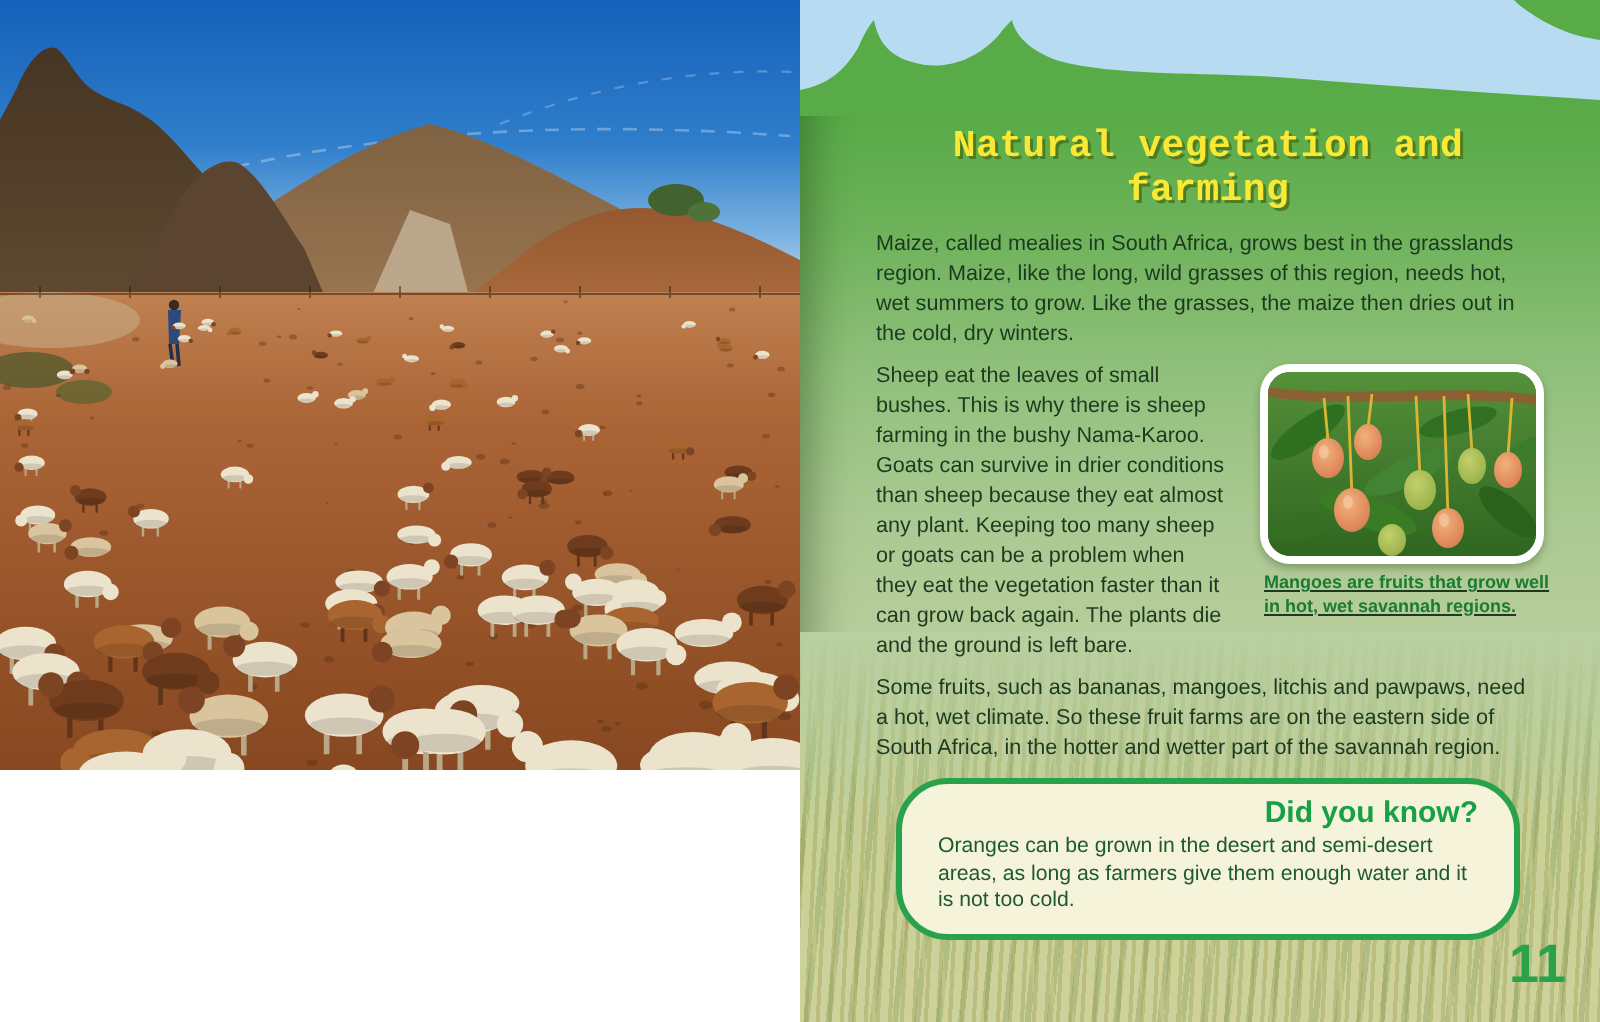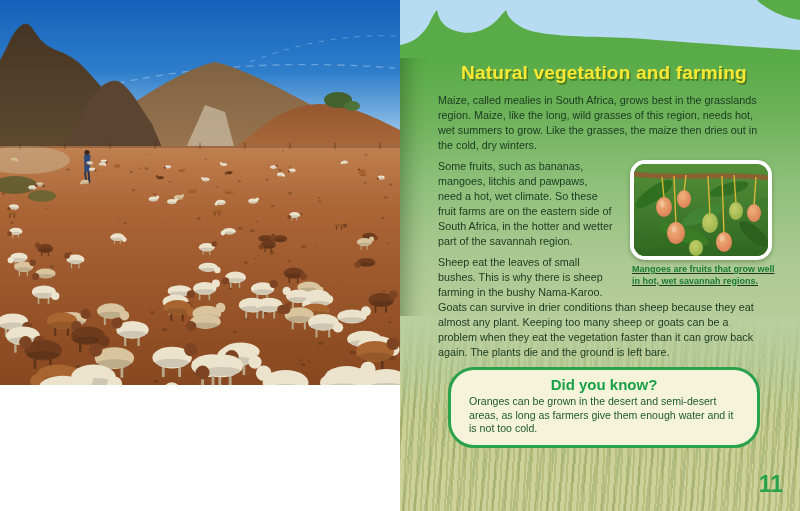--- a/index.html
+++ b/index.html
@@ -26,40 +26,40 @@
   .grass-tex { position:absolute; left:0; right:0; bottom:0; height:195px; z-index:0;
     background:
       linear-gradient(180deg, #b9cf9f 0%, rgba(185,207,159,0) 48%),
       repeating-linear-gradient(93deg, rgba(140,145,65,.30) 0 2px, rgba(0,0,0,0) 2px 6px),
       repeating-linear-gradient(86deg, rgba(215,208,140,.38) 0 2px, rgba(0,0,0,0) 2px 9px),
       repeating-linear-gradient(96deg, rgba(85,115,45,.22) 0 3px, rgba(0,0,0,0) 3px 11px),
       linear-gradient(180deg, #b4cd9c 0%, #c7d097 55%, #ccd29c 100%); }
 
   .content { position:relative; z-index:2; padding:62px 30px 0 38px; }
   .page-title { text-align:center; color:#f9e834; font-size:19px; font-weight:bold;
-    letter-spacing:.2px; text-shadow:1.5px 1.5px 0 #4e7c22; margin-bottom:9px; }
+    letter-spacing:.2px; text-shadow:1.5px 1.5px 0 #4e7c22; margin-bottom:9px;font-family:Liberation Mono, monospace; }
   .body-text { color:#1b3a20; font-size:10.8px; line-height:15px; }
   .body-text p { margin-bottom:6px; }
 
   .mango-figure { float:right; width:158px; margin:1px -10px 2px 9px;text-decoration:underline; }
   .mango-img { width:142px; margin-left:8px; border:4px solid #ffffff; border-radius:15px;
     overflow:hidden; box-shadow:0 2px 4px rgba(30,60,20,.35); background:#3c7427; }
   .mango-img svg { display:block; width:134px; height:92px; }
   .mango-caption { margin-top:4px; padding-left:10px; color:#1b7a35; font-size:9px;
     font-weight:bold; line-height:11.5px; }
 
   .dyk-box { clear:both; position:relative; width:312px; margin:7px auto 0;
     background:#f6f3db; border:3px solid #2aa24c; border-radius:26px;
     padding:6px 18px 9px; }
-  .dyk-heading { text-align:center; color:#17a046; font-size:15px; font-weight:bold;
+  .dyk-heading { text-align:right; color:#17a046; font-size:15px; font-weight:bold;
     margin-bottom:2px; }
   .dyk-text { color:#1d5a2c; font-size:10.6px; line-height:13.5px; }
 
   .page-number { position:absolute; right:17px; bottom:13px; color:#2aa24c;
-    font-size:23px; font-weight:bold; z-index:3; }
+    font-size:27px; font-weight:bold; z-index:3; }
 </style>
 </head>
 <body>
 
 <div class="spread">
 
   <section class="photo-page">
     <svg viewBox="0 0 400 511" preserveAspectRatio="none">
       <defs>
         <linearGradient id="sky" x1="0" y1="0" x2="0" y2="1">
@@ -893,22 +893,22 @@
                 <ellipse cx="62" cy="84" rx="7" ry="8" fill="url(#mgg)"></ellipse>
                 <ellipse cx="28" cy="40" rx="2.5" ry="3.5" fill="#ffffff" opacity="0.25"></ellipse>
                 <ellipse cx="40" cy="65" rx="2.5" ry="3.5" fill="#ffffff" opacity="0.25"></ellipse>
                 <ellipse cx="88" cy="74" rx="2.5" ry="3.5" fill="#ffffff" opacity="0.25"></ellipse>
               </g>
             </svg>
           </div>
           <figcaption class="mango-caption">Mangoes are fruits that grow well in hot, wet savannah regions.</figcaption>
         </figure>
 
+        <p>Sheep eat the leaves of small bushes. This is why there is sheep farming in the bushy Nama-Karoo.  Goats can survive in drier conditions than sheep because they eat almost any plant.  Keeping too many sheep or goats can be a problem when they eat the vegetation faster than it can grow back again.  The plants die and the ground is left bare.</p>
         <p>Some fruits, such as bananas, mangoes, litchis and pawpaws, need a hot, wet climate.  So these fruit farms are on the eastern side of South Africa, in the hotter and wetter part of the savannah region.</p>
-        <p>Sheep eat the leaves of small bushes. This is why there is sheep farming in the bushy Nama-Karoo.  Goats can survive in drier conditions than sheep because they eat almost any plant.  Keeping too many sheep or goats can be a problem when they eat the vegetation faster than it can grow back again.  The plants die and the ground is left bare.</p>
       </div>
 
       <div class="dyk-box">
         <div class="dyk-heading">Did you know?</div>
         <div class="dyk-text">Oranges can be grown in the desert and semi-desert areas, as long as farmers give them enough water and it is not too cold.</div>
       </div>
     </div>
 
     <div class="page-number">11</div>
   </section>

